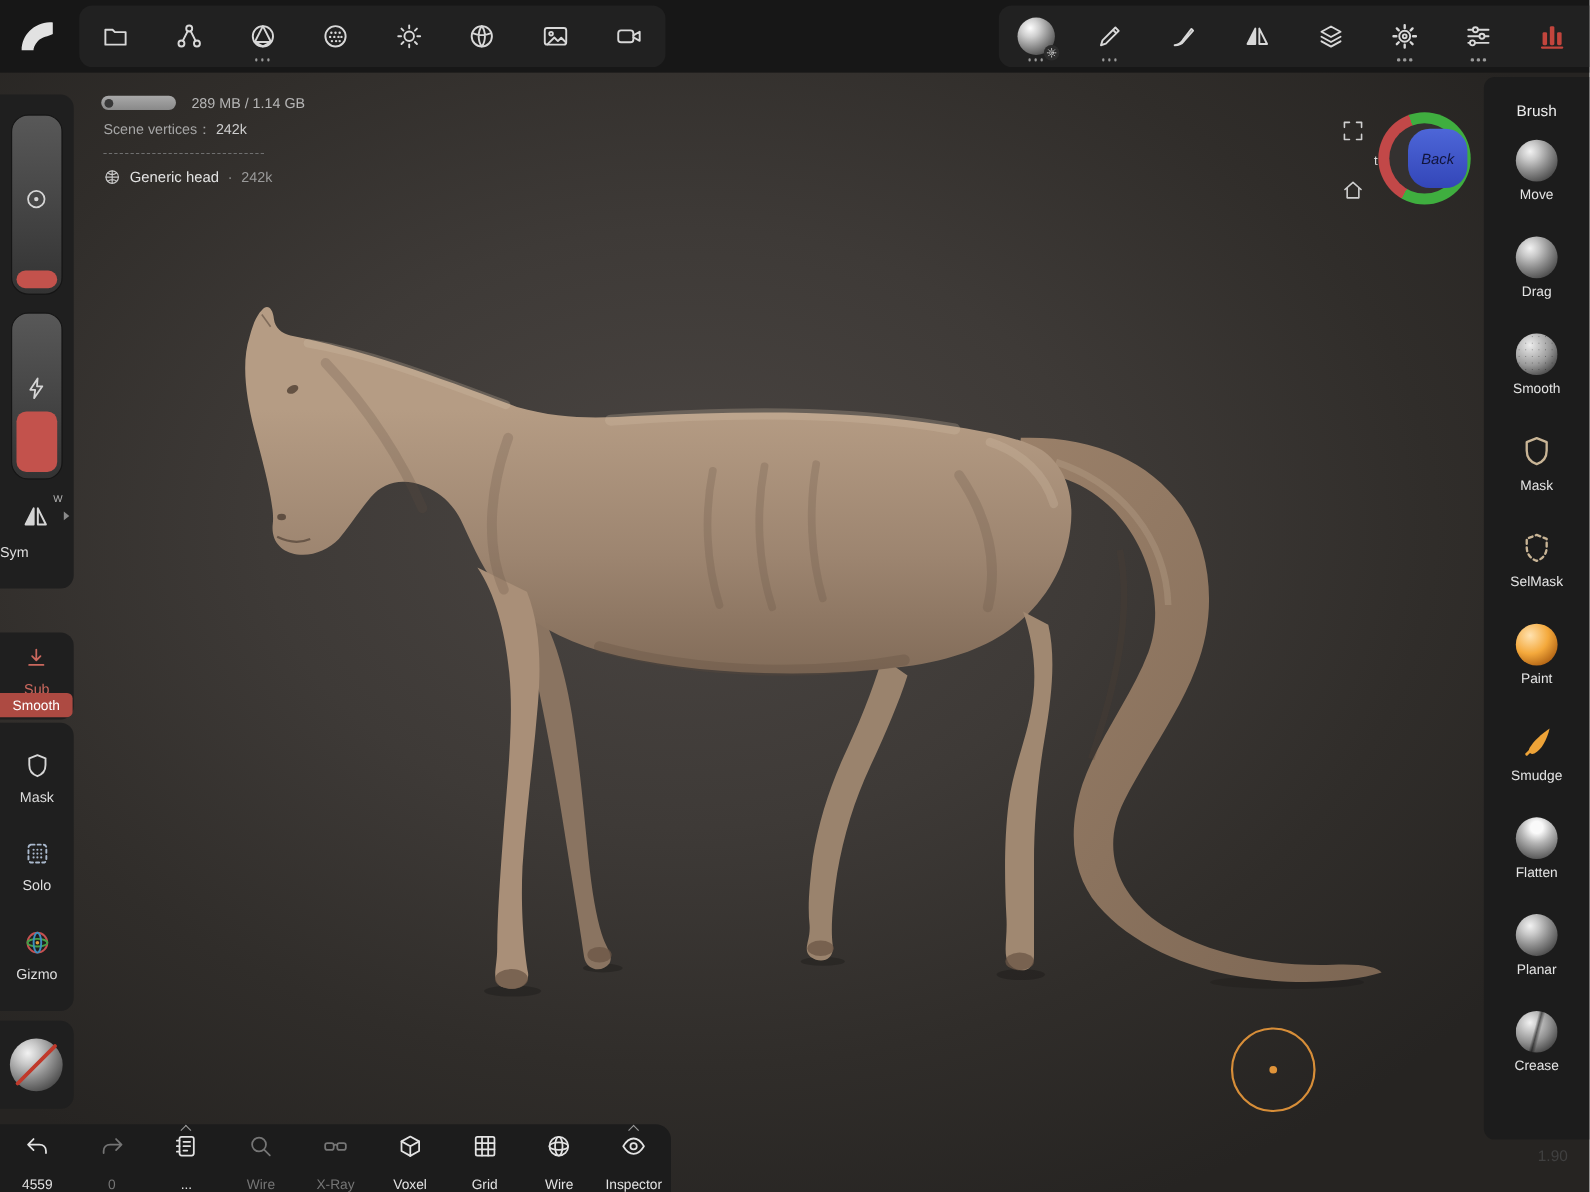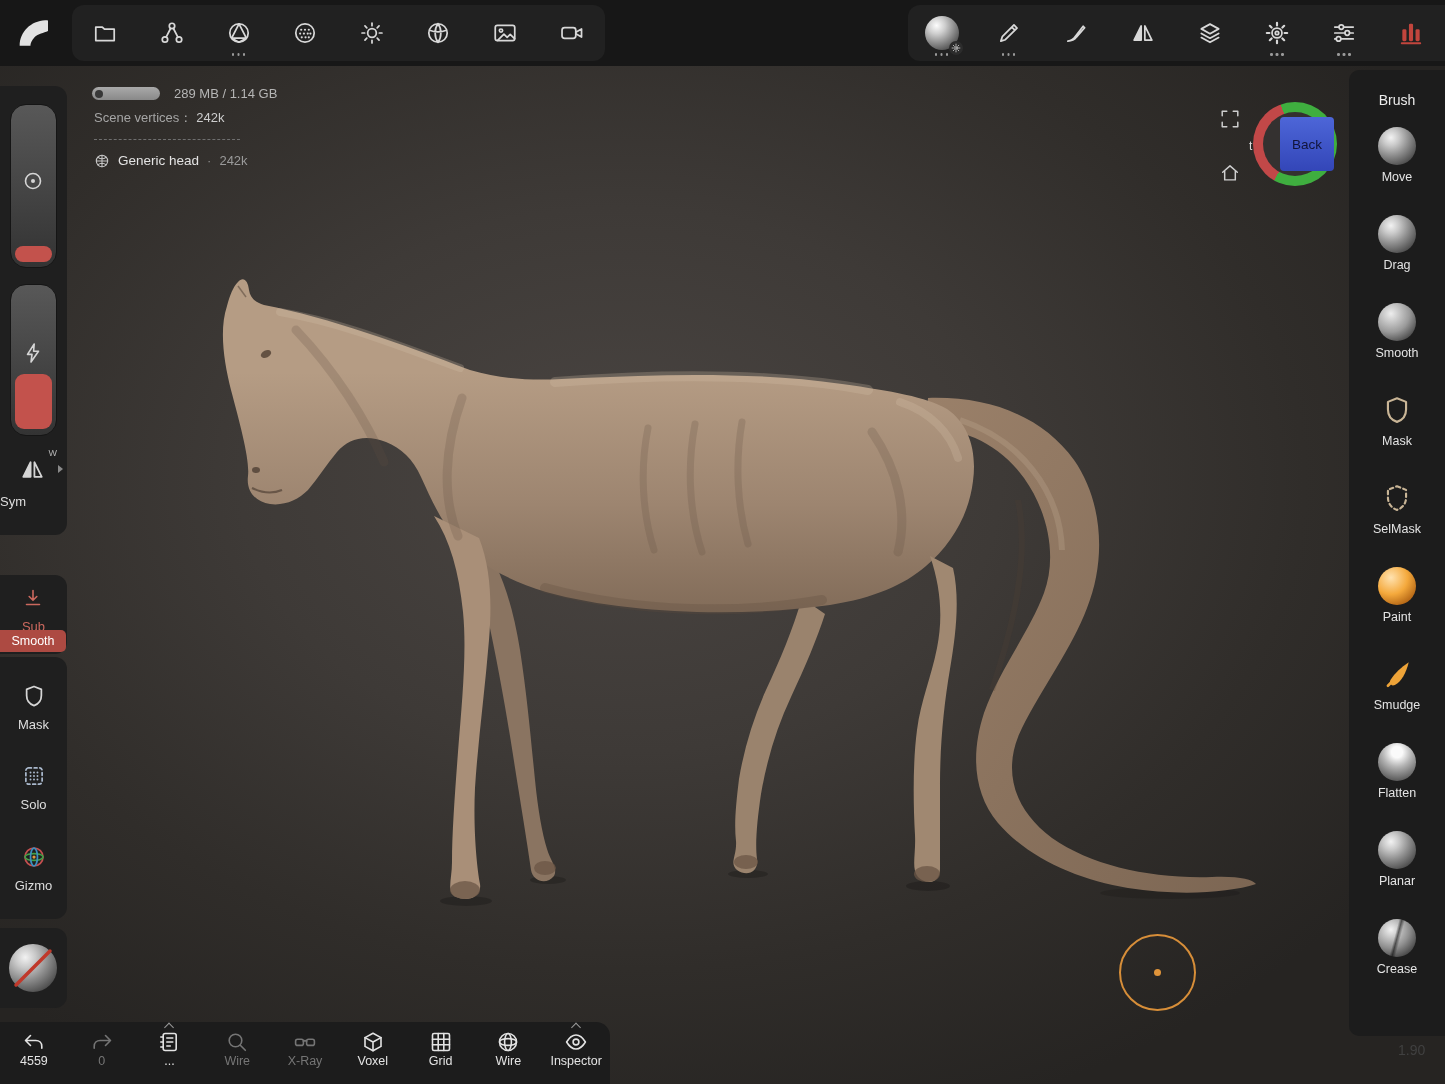--- a/index.html
+++ b/index.html
@@ -44,23 +44,23 @@
   .obj-count { color:#9a9a9a; }
 
   
   .vc { position:absolute; color:#cfcfcf; z-index:5; }
   .vc-full { left:1219px; top:108px; }
   .vc-home { left:1219px; top:162px; }
   .nav-gizmo { position:absolute; left:1253px; top:102px; width:92px; height:88px; z-index:5; }
   .gz-ring { position:absolute; left:0; top:0; width:84px; height:84px; border-radius:50%;
     background: conic-gradient(from 210deg, #c24848 0deg 130deg, #3fae3f 130deg 360deg); }
   .gz-ring::after { content:""; position:absolute; inset:10px; border-radius:50%; background:#343130; }
-  .gz-face { position:absolute; left:27px; top:15px; width:54px; height:54px; border-radius:4px;
+  .gz-face { position:absolute; left:27px; top:15px; width:54px; height:54px; border-radius:20px;
     background:linear-gradient(#4d66d8,#3346b8); color:#11143a; font-size:13.5px;
-    display:flex; align-items:center; justify-content:center; }
+    display:flex; align-items:center; justify-content:center;font-style:italic; }
   .gz-letter { position:absolute; left:-4px; top:37px; font-size:12px; color:#ddd; }
 
   
   .brush-cursor { position:absolute; left:1119px; top:934px; width:77px; height:77px;
     border:2.5px solid rgba(224,148,58,.95); border-radius:50%; z-index:4; }
   .brush-cursor::after { content:""; position:absolute; left:50%; top:50%; width:7px; height:7px;
     margin:-3.5px 0 0 -3.5px; border-radius:50%; background:#e0943a; }
   .zoom-label { position:absolute; left:1398px; top:1042px; color:#404040; font-size:14px; z-index:7; }
 
   
@@ -115,21 +115,21 @@
   .s-flat { background: radial-gradient(circle at 50% 24%, #fafafa 0 16%, #b5b5b5 42%, #555555 85%); }
   .s-crease { background:
     linear-gradient(105deg, transparent 44%, rgba(0,0,0,.55) 50%, transparent 57%),
     radial-gradient(circle at 34% 28%, #f2f2f2, #8f8f8f 50%, #3a3a3a 85%); }
 
   
   .bottombar { position:absolute; left:0; top:1022px; width:610px; height:62px; background:#1c1c1c;
     border-radius:0 14px 0 0; display:flex; z-index:6; }
   .bb-item { flex:1; position:relative; display:flex; flex-direction:column; align-items:center; padding-top:8px; color:#e3e3e3; }
   .bb-item.dim { color:#757575; }
-  .bb-label { font-size:12.5px; margin-top:0; }
+  .bb-label { font-size:12.5px; margin-top:16px; }
   .chev { position:absolute; top:2px; left:50%; width:7px; height:7px;
     border-left:1.6px solid #9a9a9a; border-top:1.6px solid #9a9a9a; transform:translateX(-50%) rotate(45deg); }
 </style>
 </head>
 <body>
 
 <svg class="horse" width="1445" height="1084" viewBox="0 0 1445 1084">
   <defs>
     <linearGradient id="bodyG" x1="0" y1="0.28" x2="0" y2="1">
       <stop offset="0" stop-color="#b59c84"></stop>

